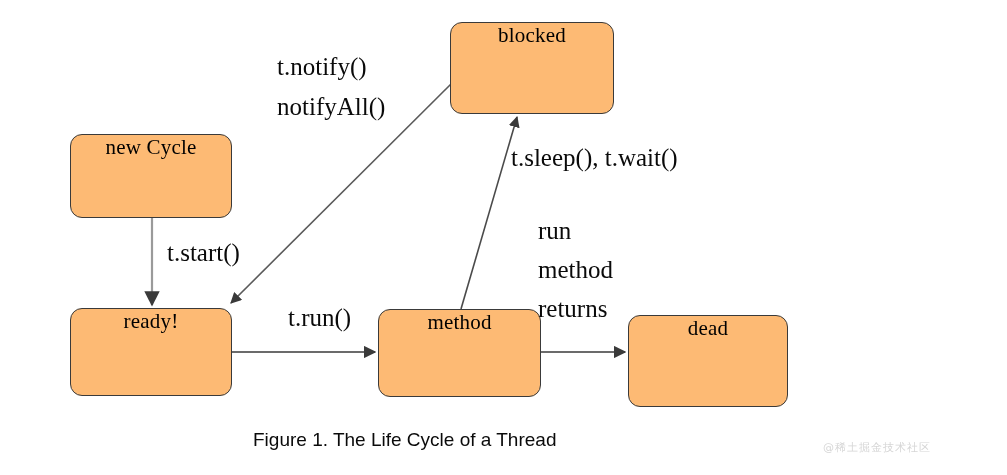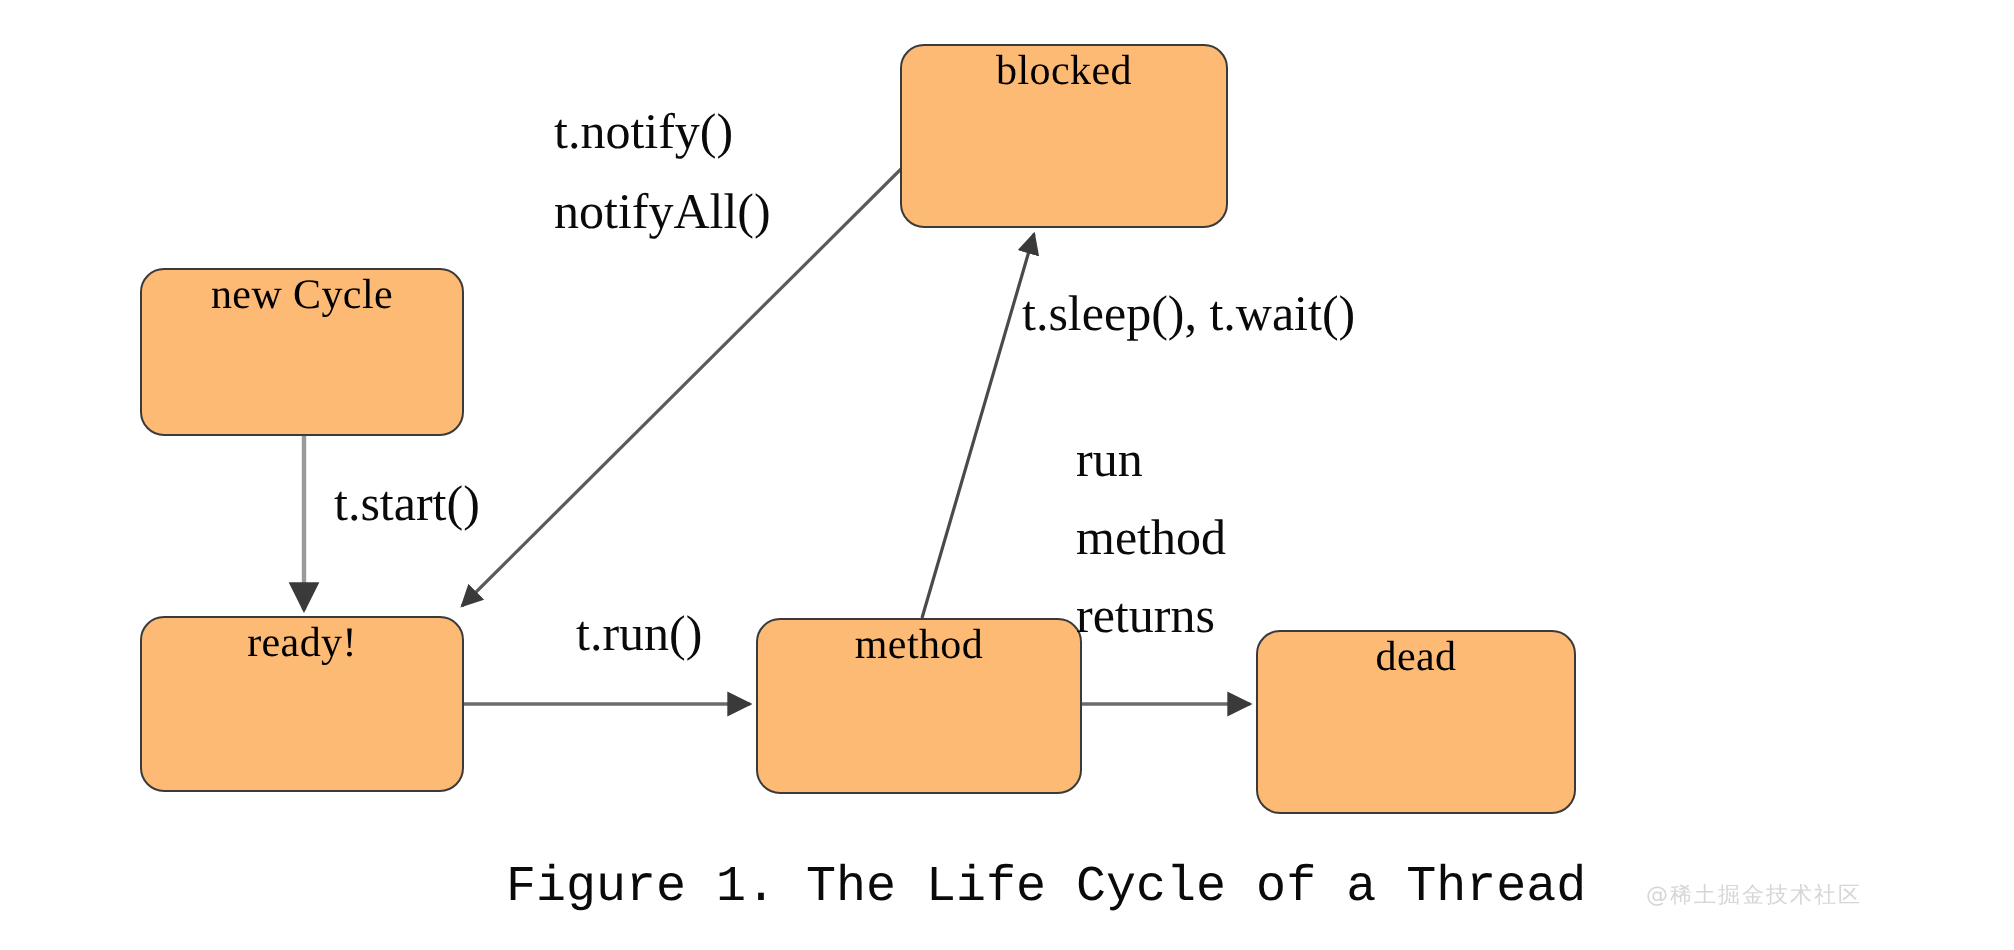--- a/index.html
+++ b/index.html
@@ -34,22 +34,22 @@
     color: #0a0a0a;
     font-family: "Liberation Serif", "DejaVu Serif", serif;
     font-size: 25px;
     white-space: nowrap;
     line-height: 1.08;
     z-index: 4;
   }
   .caption {
     position: absolute;
     color: #0a0a0a;
-    font-family: Liberation Mono, monospace;
-    font-size: 25px;
+    font-family: Liberation Sans, sans-serif;
+    font-size: 19px;
     white-space: nowrap;
     z-index: 4;
   }
   .watermark {
     position: absolute;
     color: #d6d6d6;
     font-family: "DejaVu Sans", sans-serif;
     font-size: 11px;
     white-space: nowrap;
     letter-spacing: 1px;

